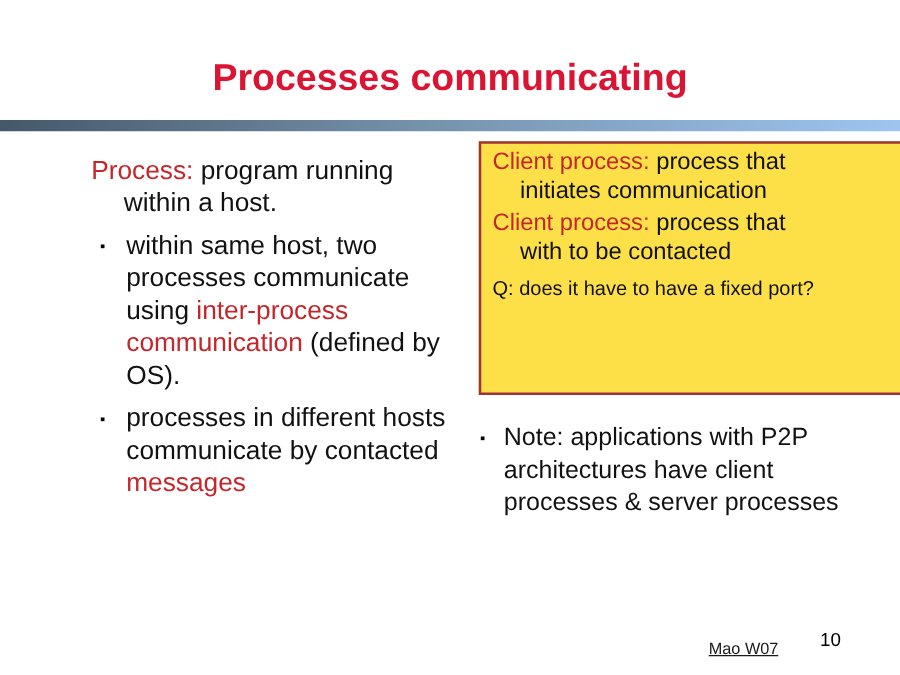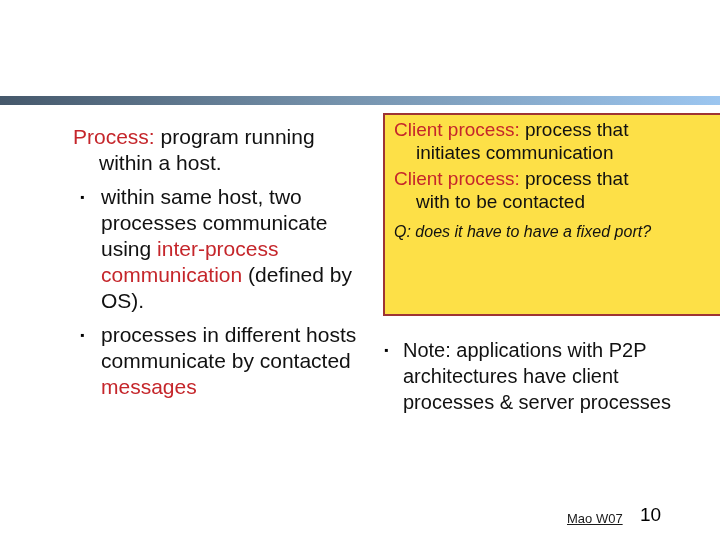--- a/index.html
+++ b/index.html
@@ -34,37 +34,38 @@
     position:absolute;left:7px;top:0;font-size:12px;line-height:26px;color:#000;
   }
   .red{color:var(--body-red);}
   .box{
     position:absolute;left:383px;top:113px;width:346px;height:203px;
     box-sizing:border-box;border:2px solid var(--box-border);
     padding:3px 6px 0 9px;font-size:19px;line-height:23px;background:#fde047;
   }
   .bdef{max-width:234px;padding-left:22px;text-indent:-22px;margin:0 0 3px 0;}
   .q{
-    font-size:16px;line-height:20px;font-style:italic;
+    font-size:16px;line-height:20px;
     max-width:244px;padding-left:20px;text-indent:-20px;margin:9px 0 0 0;
   }
   .note{
     position:absolute;left:384px;top:337px;width:268px;
     padding-left:19px;box-sizing:content-box;
     font-size:20px;line-height:26px;
   }
   .note .marker{left:0;line-height:26px;}
   .credit{position:absolute;left:567px;top:511px;font-size:13px;color:#1a1a1a;text-decoration:underline;}
-  .page-num{position:absolute;left:640px;top:504px;font-size:19px;color:#000;}
+  .page-num{position:absolute;left:656px;top:504px;font-size:15px;color:#000;}
 </style>
 </head>
 <body>
 
 <div class="slide">
 
+  <h1 class="title">Processes communicating</h1>
 
   <div class="bar"></div>
 
   <div class="left-col">
     <p class="def"><span class="red">Process:</span><span> program running within a host.</span></p>
 
     <div class="li">
       <span class="marker">▪</span>
       <span><span>within same host, two processes communicate using </span><span class="red">inter-process communication</span><span> (defined by OS).</span></span>
     </div>

